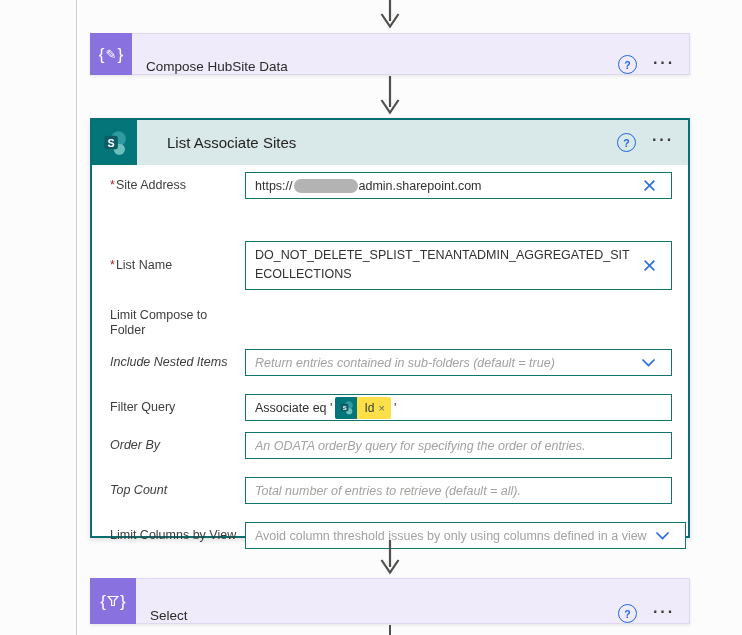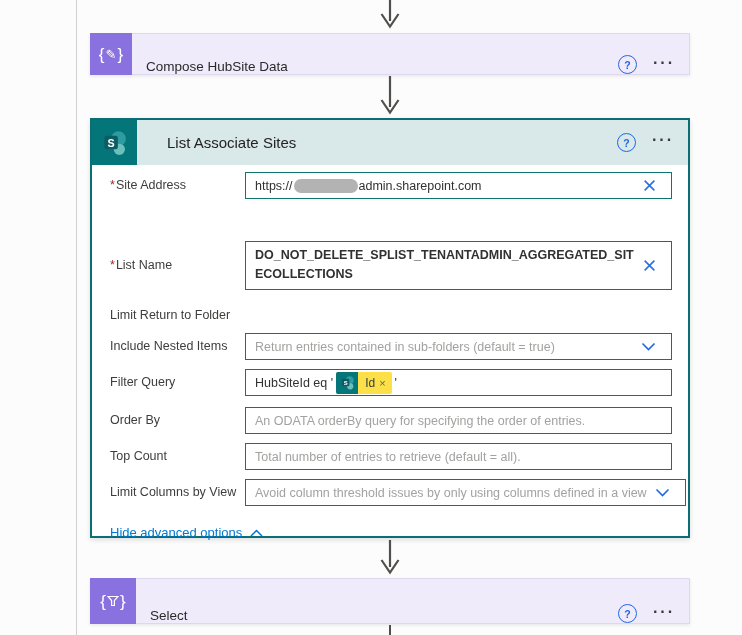--- a/index.html
+++ b/index.html
@@ -35,33 +35,33 @@
   .sp-tile{flex:none;width:45px;height:45px;background:#04767a;display:flex;align-items:center;justify-content:center;}
   .sp-title{font-size:15px;color:#242322;flex:1;margin-left:14px;}
   .sp-body{padding:7px 16px 0 18px;}
 
   .frow{display:flex;align-items:center;}
   .flabel{flex:none;width:127px;padding-right:8px;font-size:12.5px;color:#3e3d3b;line-height:1.25;}
   .req{color:#a4262c;margin-right:1px;}
   .fbox{flex:1;min-height:27px;border:1px solid #0f766e;background:#fff;display:flex;align-items:center;
     padding:0 9px;font-size:12.5px;color:#323130;box-sizing:border-box;cursor:text;}
   .fbox.tall{min-height:46px;padding:4px 9px;}
-  .fbox .val{word-break:break-all;line-height:1.55;font-weight:bold;}
+  .fbox .val{word-break:break-all;line-height:1.55;}
   .placeholder{color:#a3a2a0;flex:1;white-space:nowrap;overflow:hidden;}
   .redact{display:inline-block;width:64px;height:14px;border-radius:7px;background:#b3b3b3;margin:0 1px;vertical-align:-2px;}
   .box-btn{margin-left:auto;flex:none;display:flex;align-items:center;justify-content:center;padding-left:8px;cursor:pointer;background:none;border:none;}
 
   .token{display:inline-flex;align-items:center;height:22px;background:#fde047;border-radius:2px;margin:0 3px;overflow:hidden;cursor:pointer;}
   .token .ticon{width:22px;height:22px;background:#04767a;display:flex;align-items:center;justify-content:center;}
   .token .tlabel{padding:0 4px 0 7px;font-size:12px;color:#2e3e3d;}
   .token .tx{padding-right:6px;color:#5b6b6a;font-size:11px;cursor:pointer;}
 
   .adv-link{display:inline-flex;align-items:center;gap:8px;color:#0078d4;font-size:13px;margin:19px 0 0 0;cursor:pointer;}
 
-  .mb6{margin-bottom:6px;}  .mb9{margin-bottom:9px;}  .mb10{margin-bottom:10px;}
+  .mb6{margin-bottom:6px;}  .mb9{margin-bottom:18px;font-style:italic;}  .mb10{margin-bottom:10px;}
   .mb11{margin-bottom:11px;} .mb18{margin-bottom:18px;margin-top:42px;}
 </style>
 </head>
 <body>
 
 <div class="vline-left"></div>
 
 <svg class="connector" style="top:0;height:31px" viewBox="0 0 30 31">
   <line x1="15" y1="0" x2="15" y2="21" stroke="#514f4d" stroke-width="2.2"></line>
   <polyline points="6.5,14 15,26.5 23.5,14" fill="none" stroke="#514f4d" stroke-width="2.2"></polyline>
@@ -127,41 +127,41 @@
           <svg width="13" height="13" viewBox="0 0 12 12">
               <line x1="1.5" y1="1.5" x2="10.5" y2="10.5" stroke="#2970e3" stroke-width="1.4"></line>
               <line x1="10.5" y1="1.5" x2="1.5" y2="10.5" stroke="#2970e3" stroke-width="1.4"></line>
             </svg>
         </button>
       </div>
     </div>
 
     
     <div class="frow mb10">
-      <span class="flabel">Limit Return to Folder</span>
+      <span class="flabel">Limit Compose to Folder</span>
     </div>
 
     
     <div class="frow mb9">
       <span class="flabel">Include Nested Items</span>
       <div class="fbox">
         <span class="placeholder">Return entries contained in sub-folders (default = true)</span>
         <button class="box-btn">
           <svg width="15" height="9" viewBox="0 0 15 9" fill="none">
               <polyline points="1.5,1.5 7.5,7.5 13.5,1.5" stroke="#2266e3" stroke-width="1.6"></polyline>
             </svg>
         </button>
       </div>
     </div>
 
     
     <div class="frow mb11">
       <span class="flabel">Filter Query</span>
       <div class="fbox">
-        <span>HubSiteId eq '</span>
+        <span>Associate eq '</span>
         <span class="token">
           <span class="ticon">
             <svg width="15" height="15" viewBox="0 0 24 24">
               <circle cx="15.5" cy="8.7" r="6.6" fill="#2e9ba0"></circle>
               <circle cx="16.3" cy="18" r="5" fill="#6bbfbc"></circle>
               <rect x="3" y="6" width="12" height="12" rx="2" fill="#0e5c63"></rect>
               <text x="9" y="15.8" font-size="9.5" font-weight="bold" fill="#ffffff" text-anchor="middle" font-family="Liberation Sans, sans-serif">S</text>
             </svg>
           </span>
           <span class="tlabel">Id</span>
@@ -194,26 +194,20 @@
         <span class="placeholder">Avoid column threshold issues by only using columns defined in a view</span>
         <button class="box-btn">
           <svg width="15" height="9" viewBox="0 0 15 9" fill="none">
               <polyline points="1.5,1.5 7.5,7.5 13.5,1.5" stroke="#2266e3" stroke-width="1.6"></polyline>
             </svg>
         </button>
       </div>
     </div>
 
     
-    <div class="adv-link">
-      <span>Hide advanced options</span>
-      <svg width="13" height="8" viewBox="0 0 13 8" fill="none">
-          <polyline points="1,7 6.5,1.5 12,7" stroke="#0078d4" stroke-width="1.5"></polyline>
-        </svg>
-    </div>
 
   </div>
 </div>
 
 <svg class="connector" style="top:540px;height:37px" viewBox="0 0 30 37">
   <line x1="15" y1="0" x2="15" y2="27" stroke="#514f4d" stroke-width="2.2"></line>
   <polyline points="6.5,20 15,32.5 23.5,20" fill="none" stroke="#514f4d" stroke-width="2.2"></polyline>
 </svg>
 
 <div class="card select">

